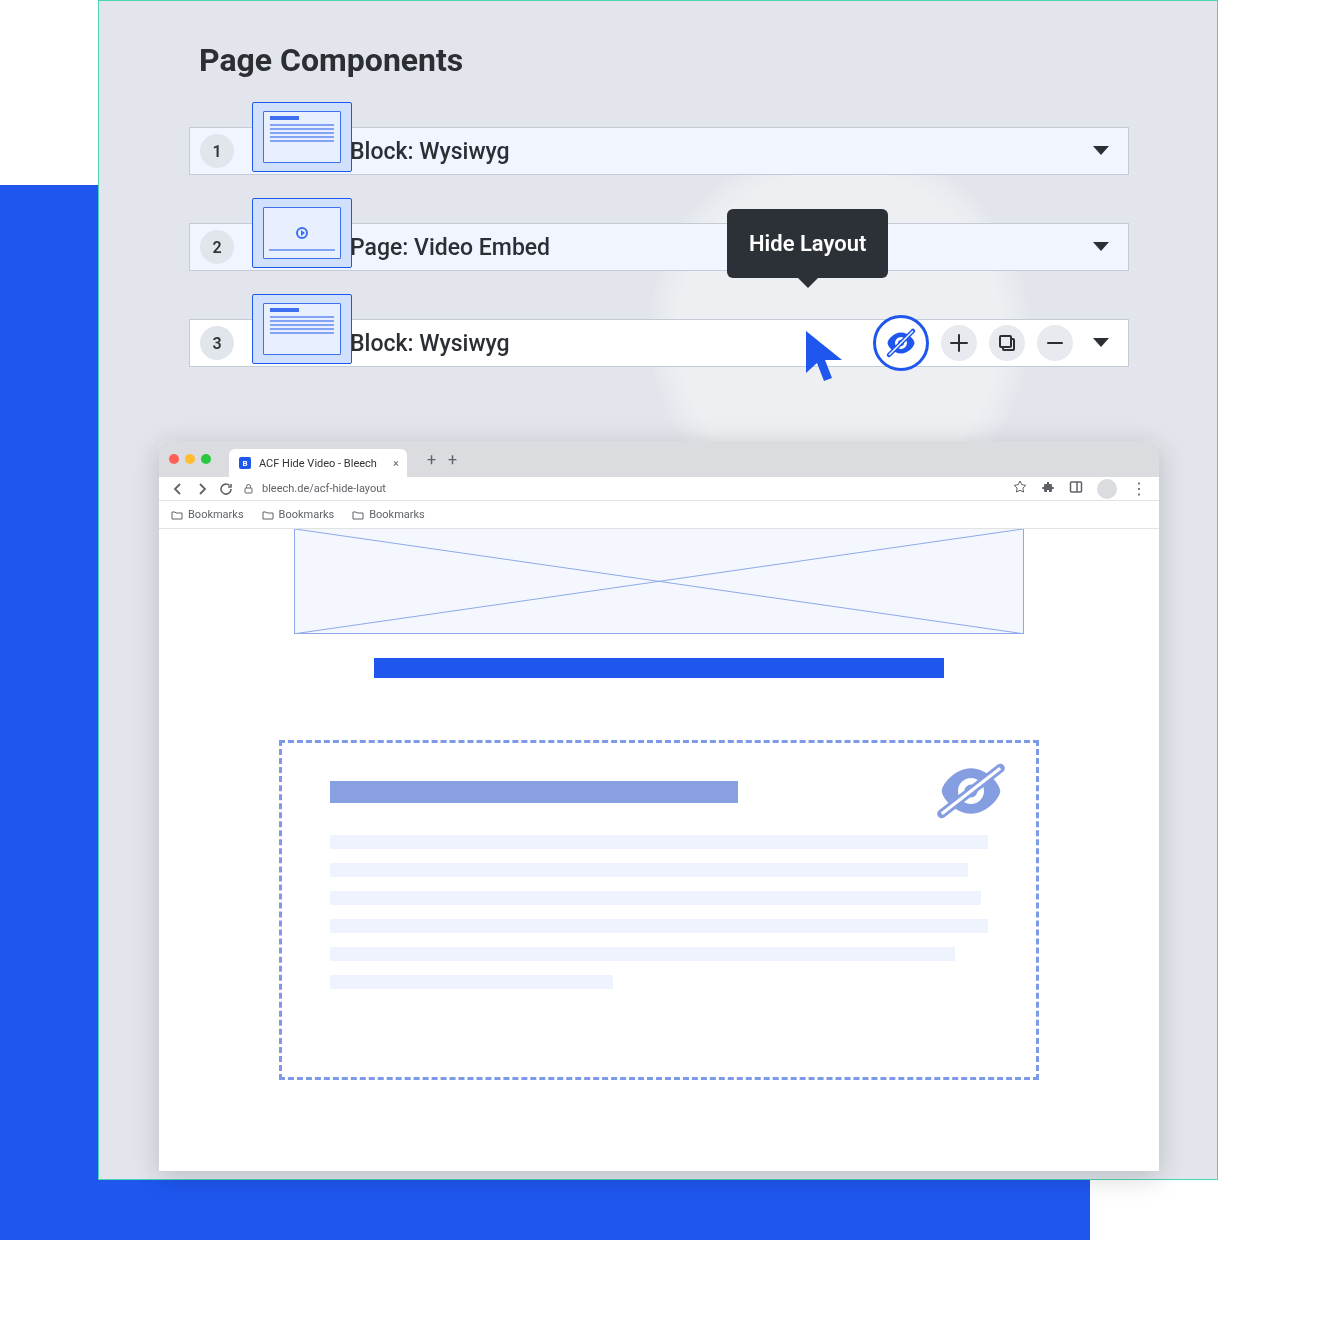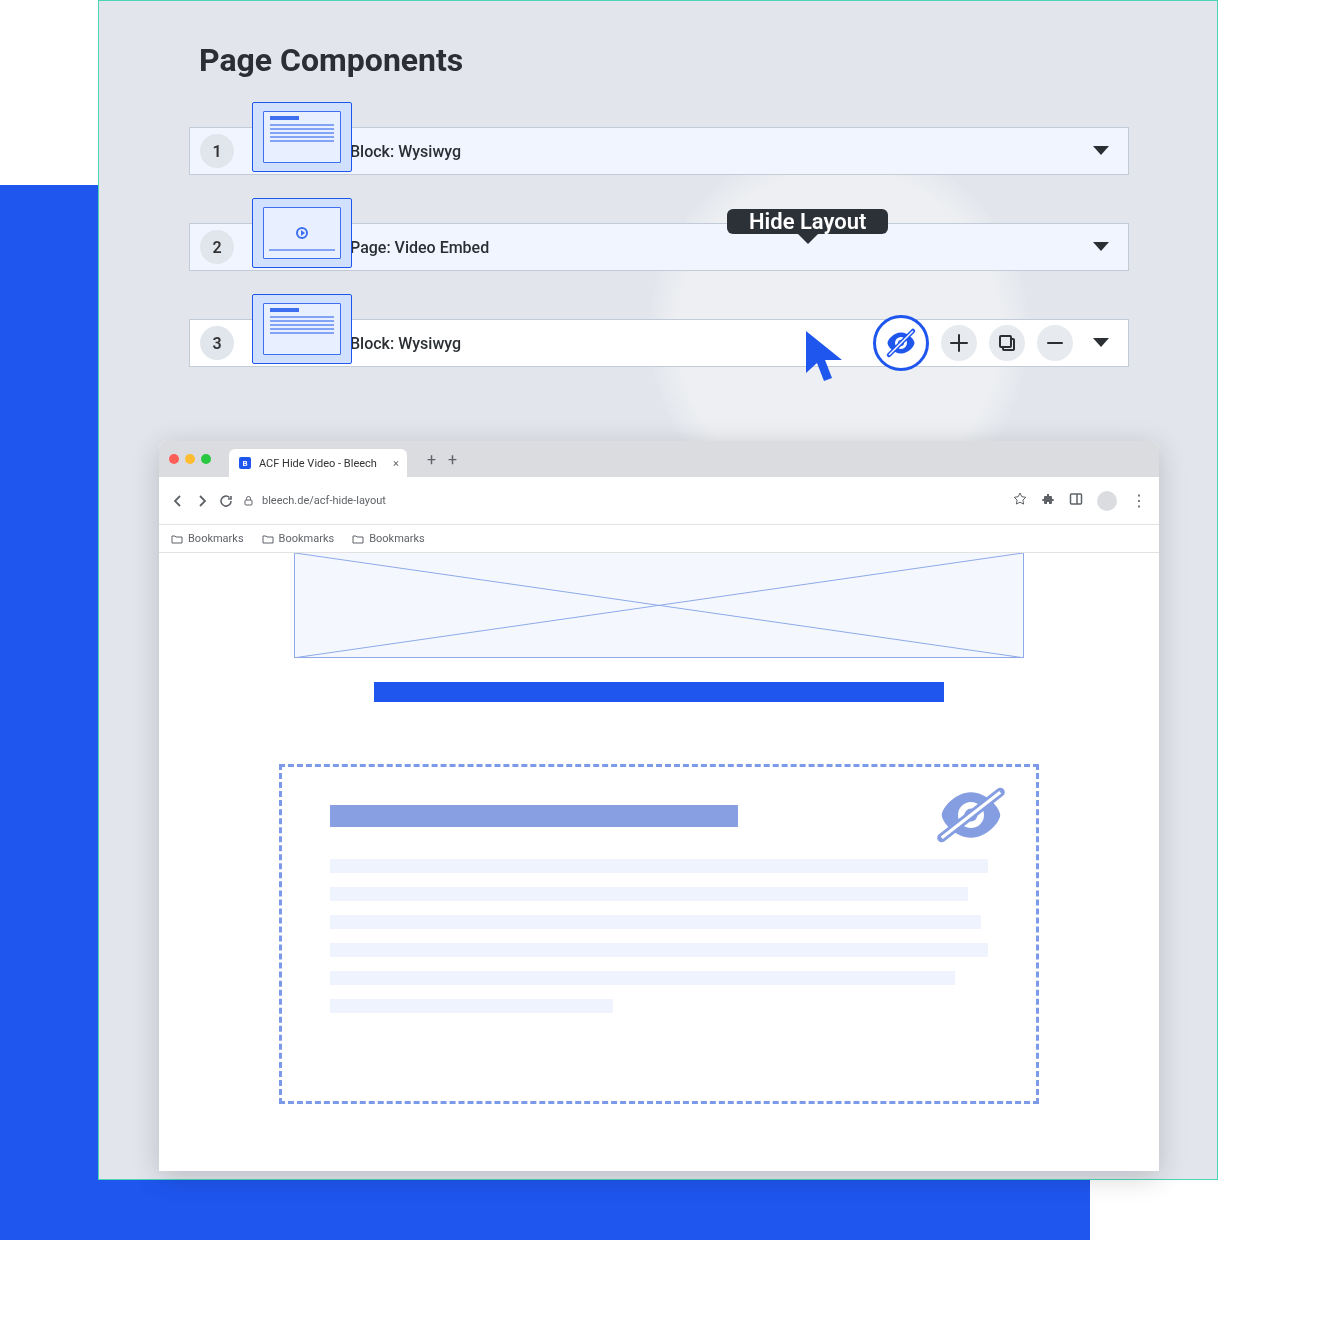--- a/index.html
+++ b/index.html
@@ -86,21 +86,21 @@
     padding: 4px 6px;
   }
   .th-bar-title { width: 45%; height: 4px; background: #3D6FF0; margin-bottom: 4px; }
   .th-line { width: 100%; height: 2px; background: #3D6FF0; margin-bottom: 2px; opacity: .6; }
   .th-video { display:flex; align-items:center; justify-content:center; height:100%; }
   .th-play { width: 12px; height:12px; border-radius:50%; border:2px solid #3D6FF0; display:flex; align-items:center; justify-content:center; }
   .th-play::after { content:""; border-left:4px solid #3D6FF0; border-top:3px solid transparent; border-bottom:3px solid transparent; margin-left:1px; }
   .th-vline { position:absolute; left:16px; right:16px; bottom:16px; height:2px; background:#3D6FF0; opacity:.6; }
   .label {
     margin-left: 116px;
-    font-size: 16px;
+    font-size: 23px;
     color: #2B2F34;
     font-weight: 500;
   }
   .chev {
     margin-left: auto;
     margin-right: 18px;
   }
   .chev svg { display:block; }
   .spotlight {
     position: absolute;
@@ -135,21 +135,21 @@
     display:flex; align-items:center; justify-content:center;
   }
   .tooltip {
     position: absolute;
     left: 628px;
     top: 208px;
     background: #2C3138;
     color: #fff;
     font-size: 22px;
     font-weight: 600;
-    padding: 0 22px;
+    padding: 22px 22px;
     border-radius: 6px;
     white-space: nowrap;
   }
   .tooltip::after {
     content: "";
     position: absolute;
     left: 50%;
     bottom: -10px;
     transform: translateX(-50%);
     border-left: 10px solid transparent;
@@ -194,21 +194,21 @@
     font-size: 11px;
     color:#333;
     gap:8px;
     align-self: flex-end;
     position: relative;
   }
   .tab-ico { width:12px;height:12px;background:#1E56EE;border-radius:2px;display:flex;align-items:center;justify-content:center;color:#fff;font-size:8px;font-weight:bold; }
   .tab-close { position:absolute; right:8px; font-size:11px; color:#666; }
   .newtabs { display:flex; gap:12px; margin-left:12px; color:#5f6368; font-size:16px; }
   .br-addr {
-    height: 48px;
+    height: 24px;
     background:#fff;
     border-bottom:1px solid #E2E2E2;
     display:flex; align-items:center;
     padding: 0 12px;
     gap: 10px;
   }
   .navico { color:#5f6368; display:flex; align-items:center; }
   .addr-field {
     flex:1; display:flex; align-items:center; gap:8px;
     font-size:11px; color:#5f6368;

